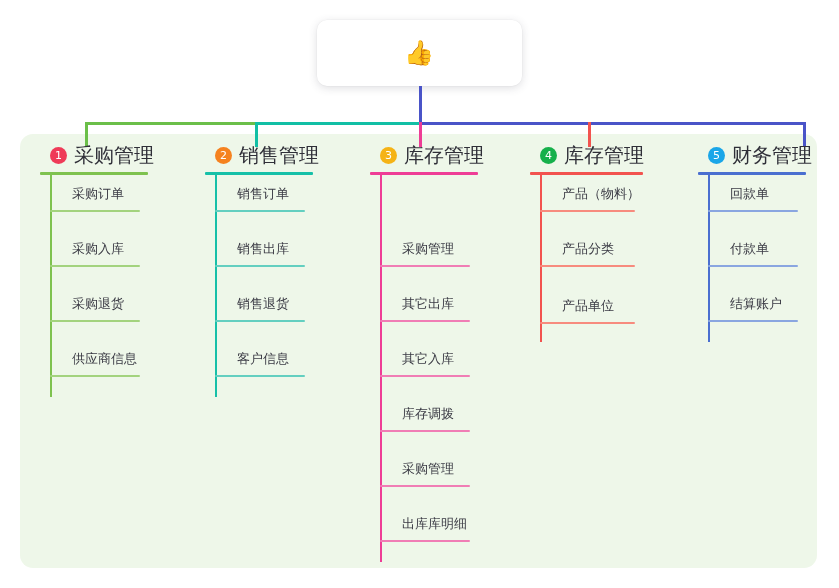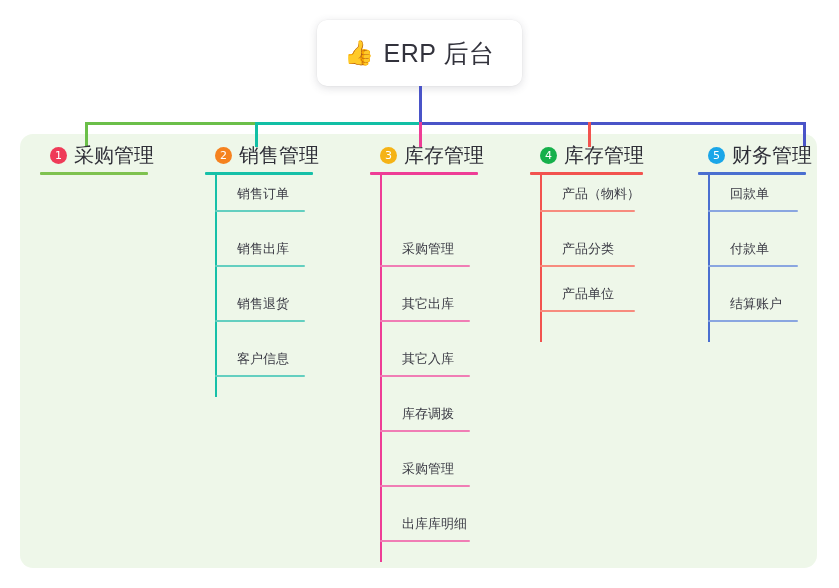--- a/index.html
+++ b/index.html
@@ -78,21 +78,20 @@
 </head>
 <body>
 
 <div id="stage">
 
   <div class="panel"></div>
 
   <div class="root-box">
     <div class="root-inner">
       <span class="root-emoji">👍</span>
-      <span class="root-title">ERP 后台</span>
     </div>
   </div>
 
   <div id="connectors">
       <div class="conn vline" style="left: 419px; top: 86px; height: 39px; background: rgb(74, 84, 200);"></div>
       <div class="conn hline" style="left: 85px; top: 122px; width: 172px; background: rgb(107, 191, 73);"></div>
       <div class="conn hline" style="left: 257px; top: 122px; width: 165px; background: rgb(18, 191, 165);"></div>
       <div class="conn hline" style="left: 422px; top: 122px; width: 383px; background: rgb(74, 84, 200);"></div>
       <div class="conn vline" style="left: 85px; top: 122px; height: 25px; background: rgb(107, 191, 73);"></div>
       <div class="conn vline" style="left: 255px; top: 122px; height: 25px; background: rgb(18, 191, 165);"></div>
@@ -101,20 +100,39 @@
       <div class="conn vline" style="left: 803px; top: 122px; height: 25px; background: rgb(74, 84, 200);"></div>
     </div>
 
   <div id="columns">
       <div class="col" style="left: 40px; width: 108px;">
         <div class="col-head">
           <span class="badge" style="background: rgb(239, 59, 88);">1</span>
           <span class="col-title">采购管理</span>
         </div>
         <div class="head-rule" style="background: rgb(126, 194, 79); width: 108px;"></div>
+        <div class="col-body" style="height: 220px;">
+          <div class="spine" style="background: rgb(126, 194, 79); height: 222px;"></div>
+          <div class="item" style="top: 0px; width: 98px;">
+            <span class="item-label">采购订单</span>
+            <div class="item-rule" style="background: rgb(163, 211, 126); width: 90px;"></div>
+          </div>
+          <div class="item" style="top: 55px; width: 98px;">
+            <span class="item-label">采购入库</span>
+            <div class="item-rule" style="background: rgb(163, 211, 126); width: 90px;"></div>
+          </div>
+          <div class="item" style="top: 110px; width: 98px;">
+            <span class="item-label">采购退货</span>
+            <div class="item-rule" style="background: rgb(163, 211, 126); width: 90px;"></div>
+          </div>
+          <div class="item" style="top: 165px; width: 98px;">
+            <span class="item-label">供应商信息</span>
+            <div class="item-rule" style="background: rgb(163, 211, 126); width: 90px;"></div>
+          </div>
+        </div>
       </div>
       <div class="col" style="left: 205px; width: 108px;">
         <div class="col-head">
           <span class="badge" style="background: rgb(245, 130, 31);">2</span>
           <span class="col-title">销售管理</span>
         </div>
         <div class="head-rule" style="background: rgb(22, 192, 168); width: 108px;"></div>
         <div class="col-body" style="height: 220px;">
           <div class="spine" style="background: rgb(22, 192, 168); height: 222px;"></div>
           <div class="item" style="top: 0px; width: 98px;">
@@ -178,21 +196,21 @@
         <div class="col-body" style="height: 165px;">
           <div class="spine" style="background: rgb(242, 83, 79); height: 167px;"></div>
           <div class="item" style="top: 0px; width: 103px;">
             <span class="item-label">产品（物料）</span>
             <div class="item-rule" style="background: rgb(247, 139, 126); width: 95px;"></div>
           </div>
           <div class="item" style="top: 55px; width: 103px;">
             <span class="item-label">产品分类</span>
             <div class="item-rule" style="background: rgb(247, 139, 126); width: 95px;"></div>
           </div>
-          <div class="item" style="top: 100px; width: 103px;">
+          <div class="item" style="top: 112px; width: 103px;">
             <span class="item-label">产品单位</span>
             <div class="item-rule" style="background: rgb(247, 139, 126); width: 95px;"></div>
           </div>
         </div>
       </div>
       <div class="col" style="left: 698px; width: 108px;">
         <div class="col-head">
           <span class="badge" style="background: rgb(26, 166, 232);">5</span>
           <span class="col-title">财务管理</span>
         </div>

